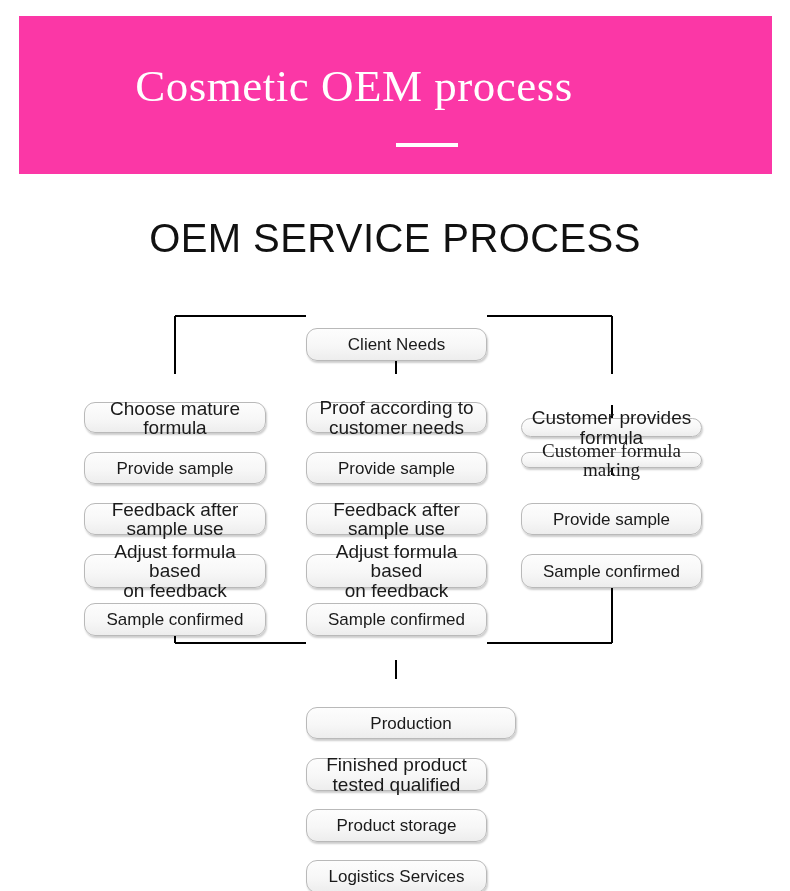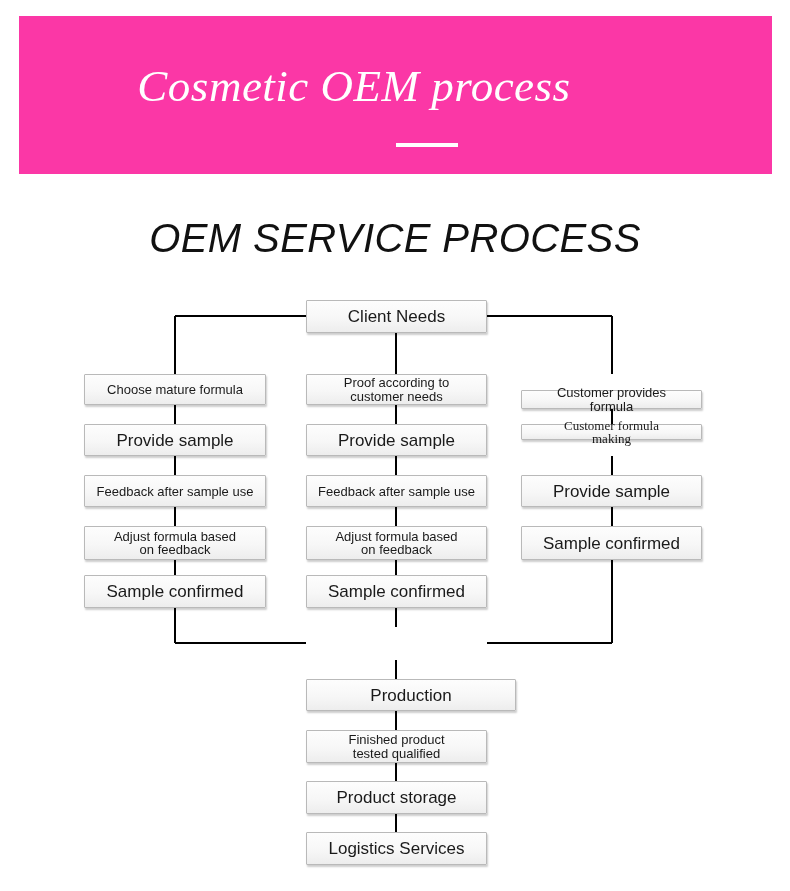--- a/index.html
+++ b/index.html
@@ -26,21 +26,20 @@
     box-sizing: border-box;
   }
   .banner-title {
     position: absolute;
     left: 0;
     top: 44px;
     width: 670px;
     text-align: center;
     color: #ffffff;
     font-family: "Liberation Serif", serif;
-    font-style: italic;
     font-size: 45px;
     font-weight: 400;
     letter-spacing: 0.5px;
     white-space: nowrap;
   }
   .banner-rule {
     position: absolute;
     left: 377px;
     top: 127px;
     width: 62px;
@@ -53,21 +52,20 @@
     position: absolute;
     left: 0;
     top: 216px;
     width: 790px;
     text-align: center;
     font-size: 40px;
     font-weight: 400;
     color: #111111;
     letter-spacing: 0.4px;
     white-space: nowrap;
-    font-style: italic;
   }
 
   
   .chart {
     position: absolute;
     left: 0;
     top: 0;
     width: 790px;
     height: 891px;
   }
@@ -75,37 +73,38 @@
     position: absolute;
     left: 0;
     top: 0;
   }
 
   
   .node {
     position: absolute;
     box-sizing: border-box;
     border: 1px solid #b9b9b9;
-    border-radius: 1px;
+    border-radius: 11px;
     background: linear-gradient(to bottom, #fdfdfd 0%, #f7f7f7 55%, #ededed 100%);
     box-shadow: 1px 2px 2px rgba(0,0,0,0.20);
     display: flex;
     align-items: center;
     justify-content: center;
     text-align: center;
     color: #1a1a1a;
     font-size: 17px;
     font-weight: 400;
     line-height: 1.0;
     padding: 7px 6px;
     white-space: pre-line;
     z-index: 3;
+    margin-top: 28px;
   }
   .node.small {
-    font-size: 13px;
+    font-size: 19px;
   }
   .node.two-line {
     line-height: 1.02;
   }
 </style>
 </head>
 <body>
 
 <div class="banner">
   <div class="banner-title">Cosmetic OEM process</div>

